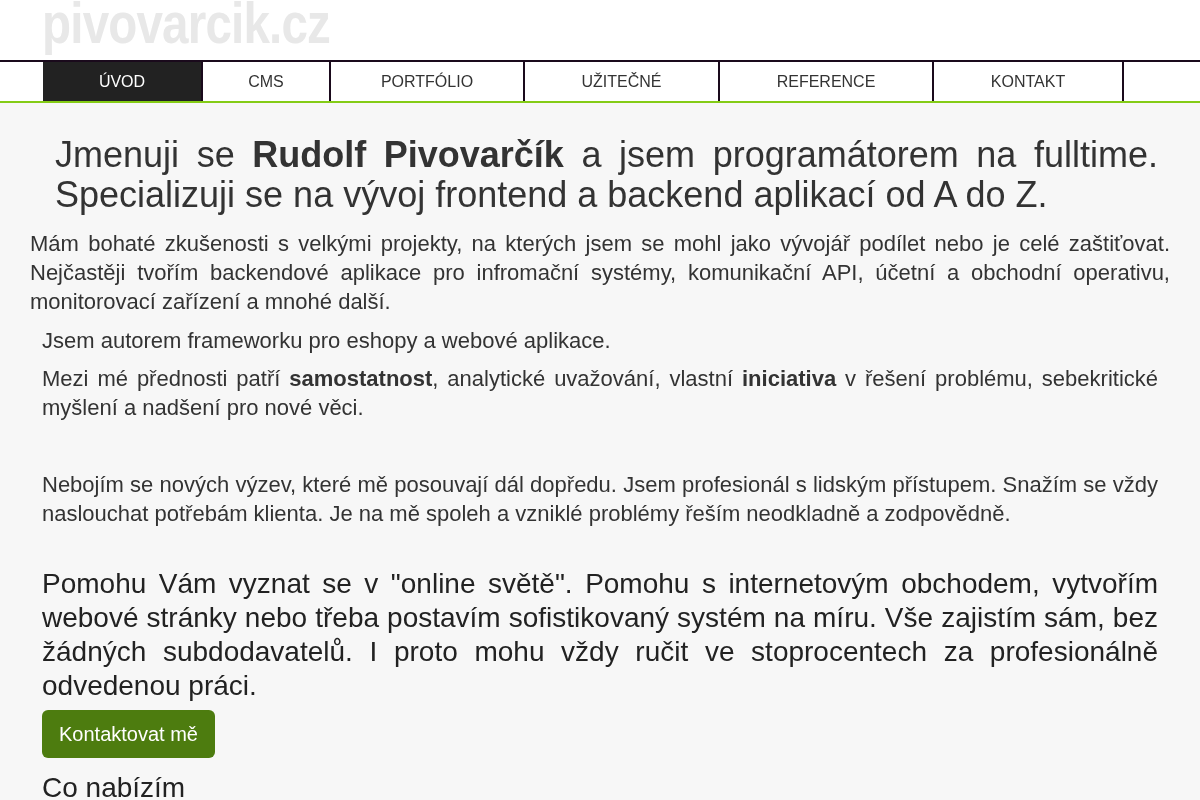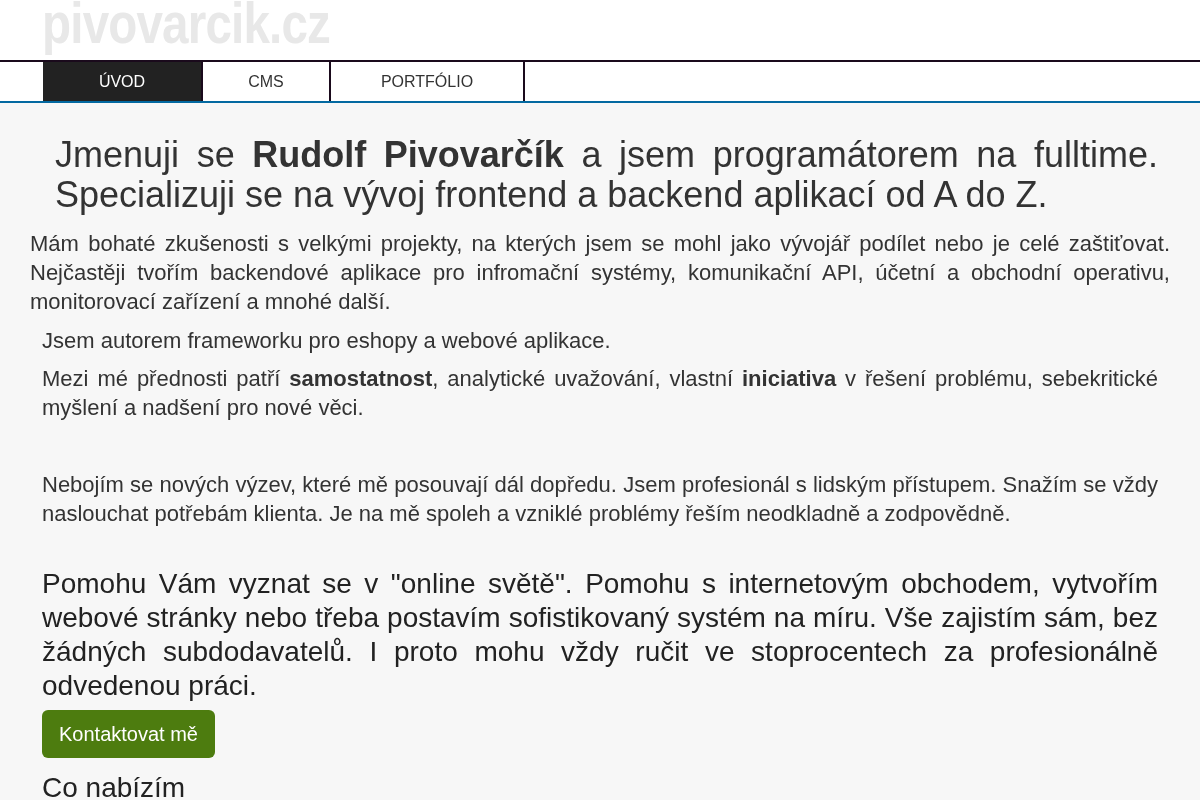--- a/index.html
+++ b/index.html
@@ -1,20 +1,20 @@
 <!DOCTYPE html>
 <html><head>
 <meta charset="utf-8">
 <style>
   * { box-sizing: border-box; margin: 0; padding: 0; }
   html, body { width: 1200px; height: 800px; overflow: hidden; }
   body { background: #f7f7f7; font-family: "Liberation Sans", sans-serif; color: #333; }
   .header { background: #fff; height: 60px; position: relative; }
   .logo { position: absolute; left: 42px; top: -6px; font-family: "Liberation Sans", sans-serif; font-weight: bold; font-size: 58px; color: #e8e8e8; letter-spacing: -1px; transform: scaleX(0.82); transform-origin: left top; line-height: 1; }
-  .nav { background: #fff; height: 43px; border-top: 2px solid #1a0a1c; border-bottom: 2px solid #0369a1; display: flex; padding-left: 43px; }
+  .nav { background: #fff; height: 43px; border-top: 2px solid #1a0a1c; border-bottom: 2px solid #84cc16; display: flex; padding-left: 43px; }
   .nav-item { height: 39px; display: flex; align-items: center; justify-content: center; font-size: 16px; color: #333; border-right: 2px solid #1a0a1c; cursor: pointer; }
   .nav-item.active { background: #222; color: #fff; }
   .lead { font-size: 36px; line-height: 40px; text-align: justify; margin-top: 135px; position: absolute; left: 44px; right: 42px; top: 0; }
   .lead b { font-weight: bold; }
   .p1 { position: absolute; left: 30px; right: 30px; top: 229px; font-size: 22px; line-height: 29px; text-align: justify; }
   .p2 { position: absolute; left: 42px; right: 42px; top: 326px; font-size: 22px; line-height: 29px; }
   .p3 { position: absolute; left: 42px; right: 42px; top: 364px; font-size: 22px; line-height: 29px; text-align: justify; }
   .p4 { position: absolute; left: 42px; right: 42px; top: 470px; font-size: 22px; line-height: 29px; text-align: justify; }
   .p5 { position: absolute; left: 42px; right: 42px; top: 567px; font-size: 28px; line-height: 34px; text-align: justify; color: #222; }
   .btn { position: absolute; left: 42px; top: 710px; width: 173px; height: 48px; background: #4d7c0f; color: #fff; border-radius: 6px; border: none; font-family: "Liberation Sans", sans-serif; font-size: 20px; cursor: pointer; }
@@ -24,20 +24,23 @@
 <body>
 
 <div class="header">
   <div class="logo">pivovarcik.cz</div>
 </div>
 
 <nav class="nav">
   <div class="nav-item active" style="width:160px;">ÚVOD</div>
   <div class="nav-item" style="width:128px;">CMS</div>
   <div class="nav-item" style="width:194px;">PORTFÓLIO</div>
+  <div class="nav-item" style="width:195px;">UŽITEČNÉ</div>
+  <div class="nav-item" style="width:214px;">REFERENCE</div>
+  <div class="nav-item" style="width:190px;">KONTAKT</div>
 </nav>
 
 <main>
   <h1 class="lead" style="font-weight:normal;margin-left:11px;">
     <span>Jmenuji se </span><b>Rudolf Pivovarčík</b><span> a jsem programátorem na fulltime. Specializuji se na vývoj frontend a backend aplikací od A do Z.</span>
   </h1>
 
   <p class="p1">Mám bohaté zkušenosti s velkými projekty, na kterých jsem se mohl jako vývojář podílet nebo je celé zaštiťovat. Nejčastěji tvořím backendové aplikace pro infromační systémy, komunikační API, účetní a obchodní operativu, monitorovací zařízení a mnohé další.</p>
   <p class="p2">Jsem autorem frameworku pro eshopy a webové aplikace.</p>
   <p class="p3">

